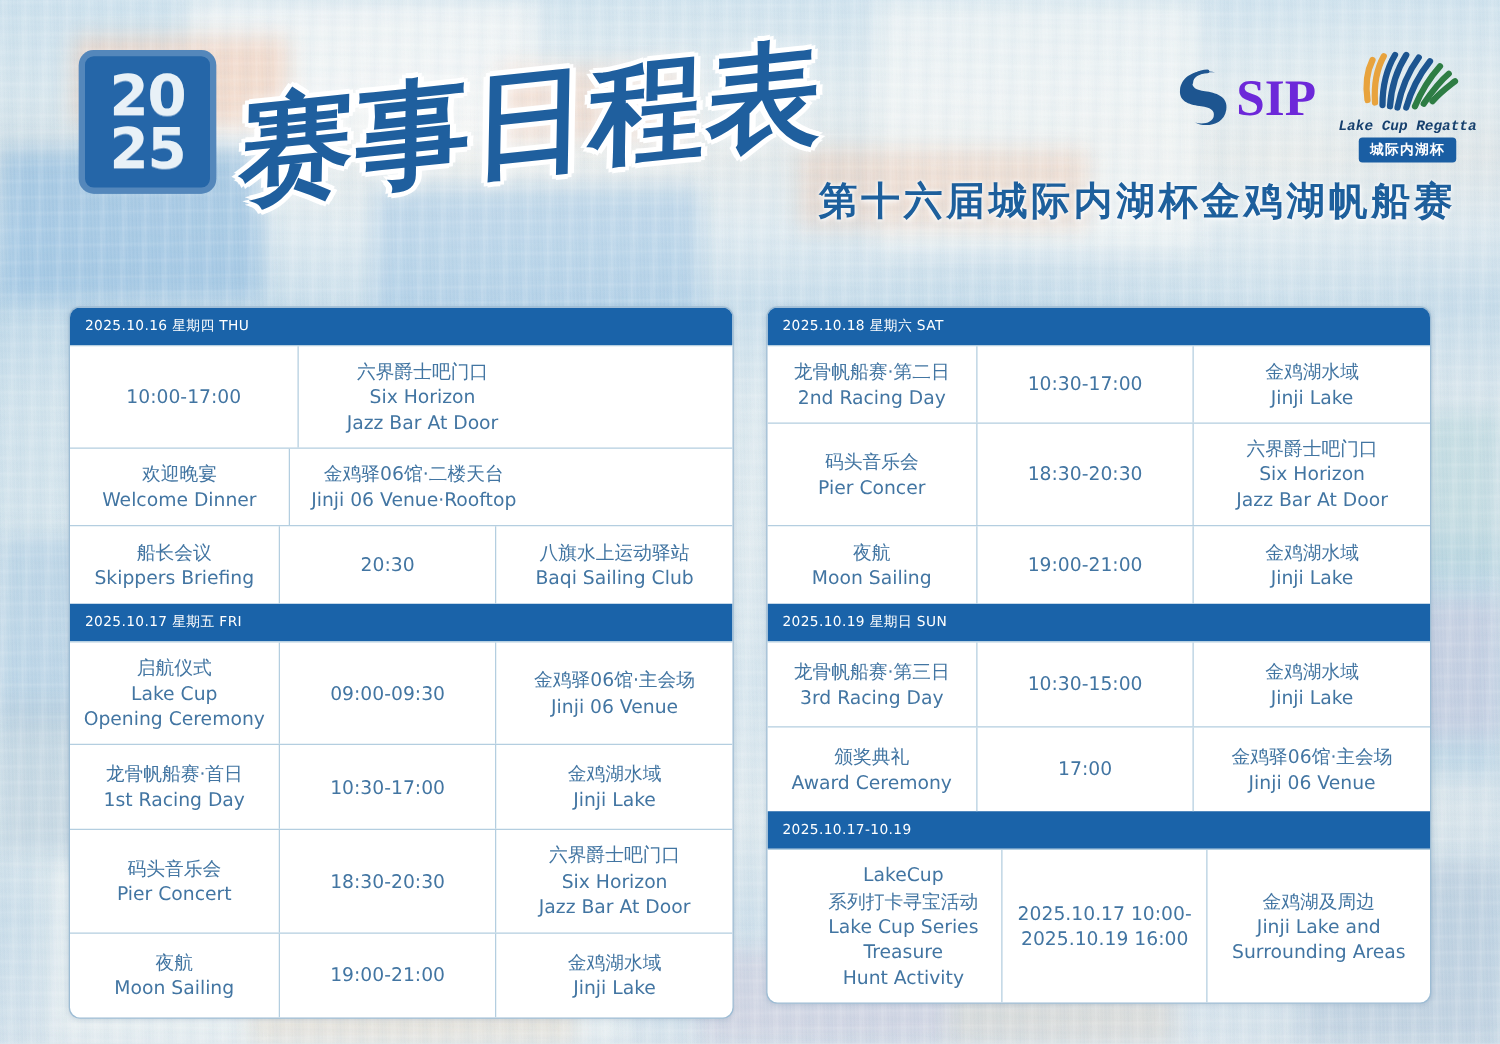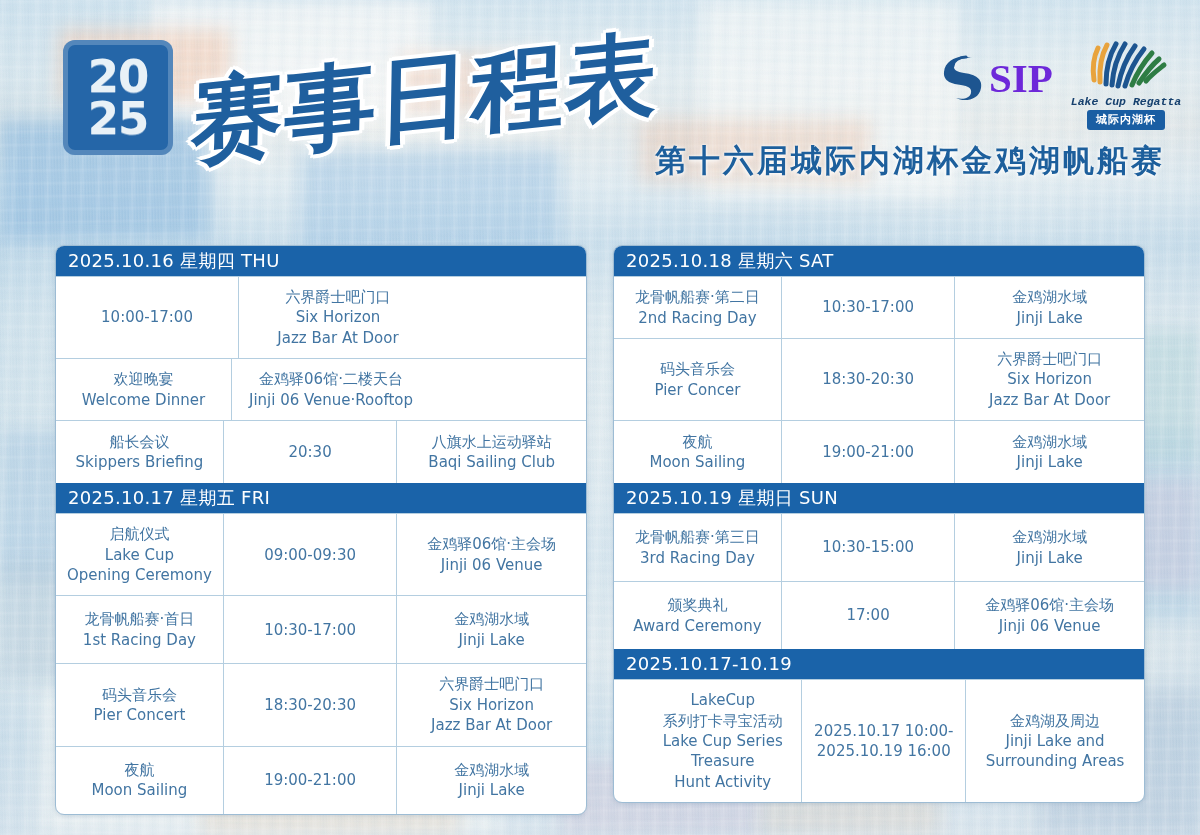--- a/index.html
+++ b/index.html
@@ -259,21 +259,21 @@
     background: #ffffff;
     box-shadow: 0 1px 4px rgba(60,100,140,0.18);
   }
   .table.left  { left: 55px;  top: 0; }
   .table.right { left: 613px; top: 0; }
 
   .day-header {
     background: #1a63a9;
     color: #ffffff;
     font-family: "DejaVu Sans", sans-serif;
-    font-size: 18px;
+    font-size: 11px;
     font-weight: 400;
     letter-spacing: 0.3px;
     padding: 6px 0 6px 12px;
     height: 30px;
     line-height: 18px;
     white-space: nowrap;
   }
 
   .row {
     display: flex;

